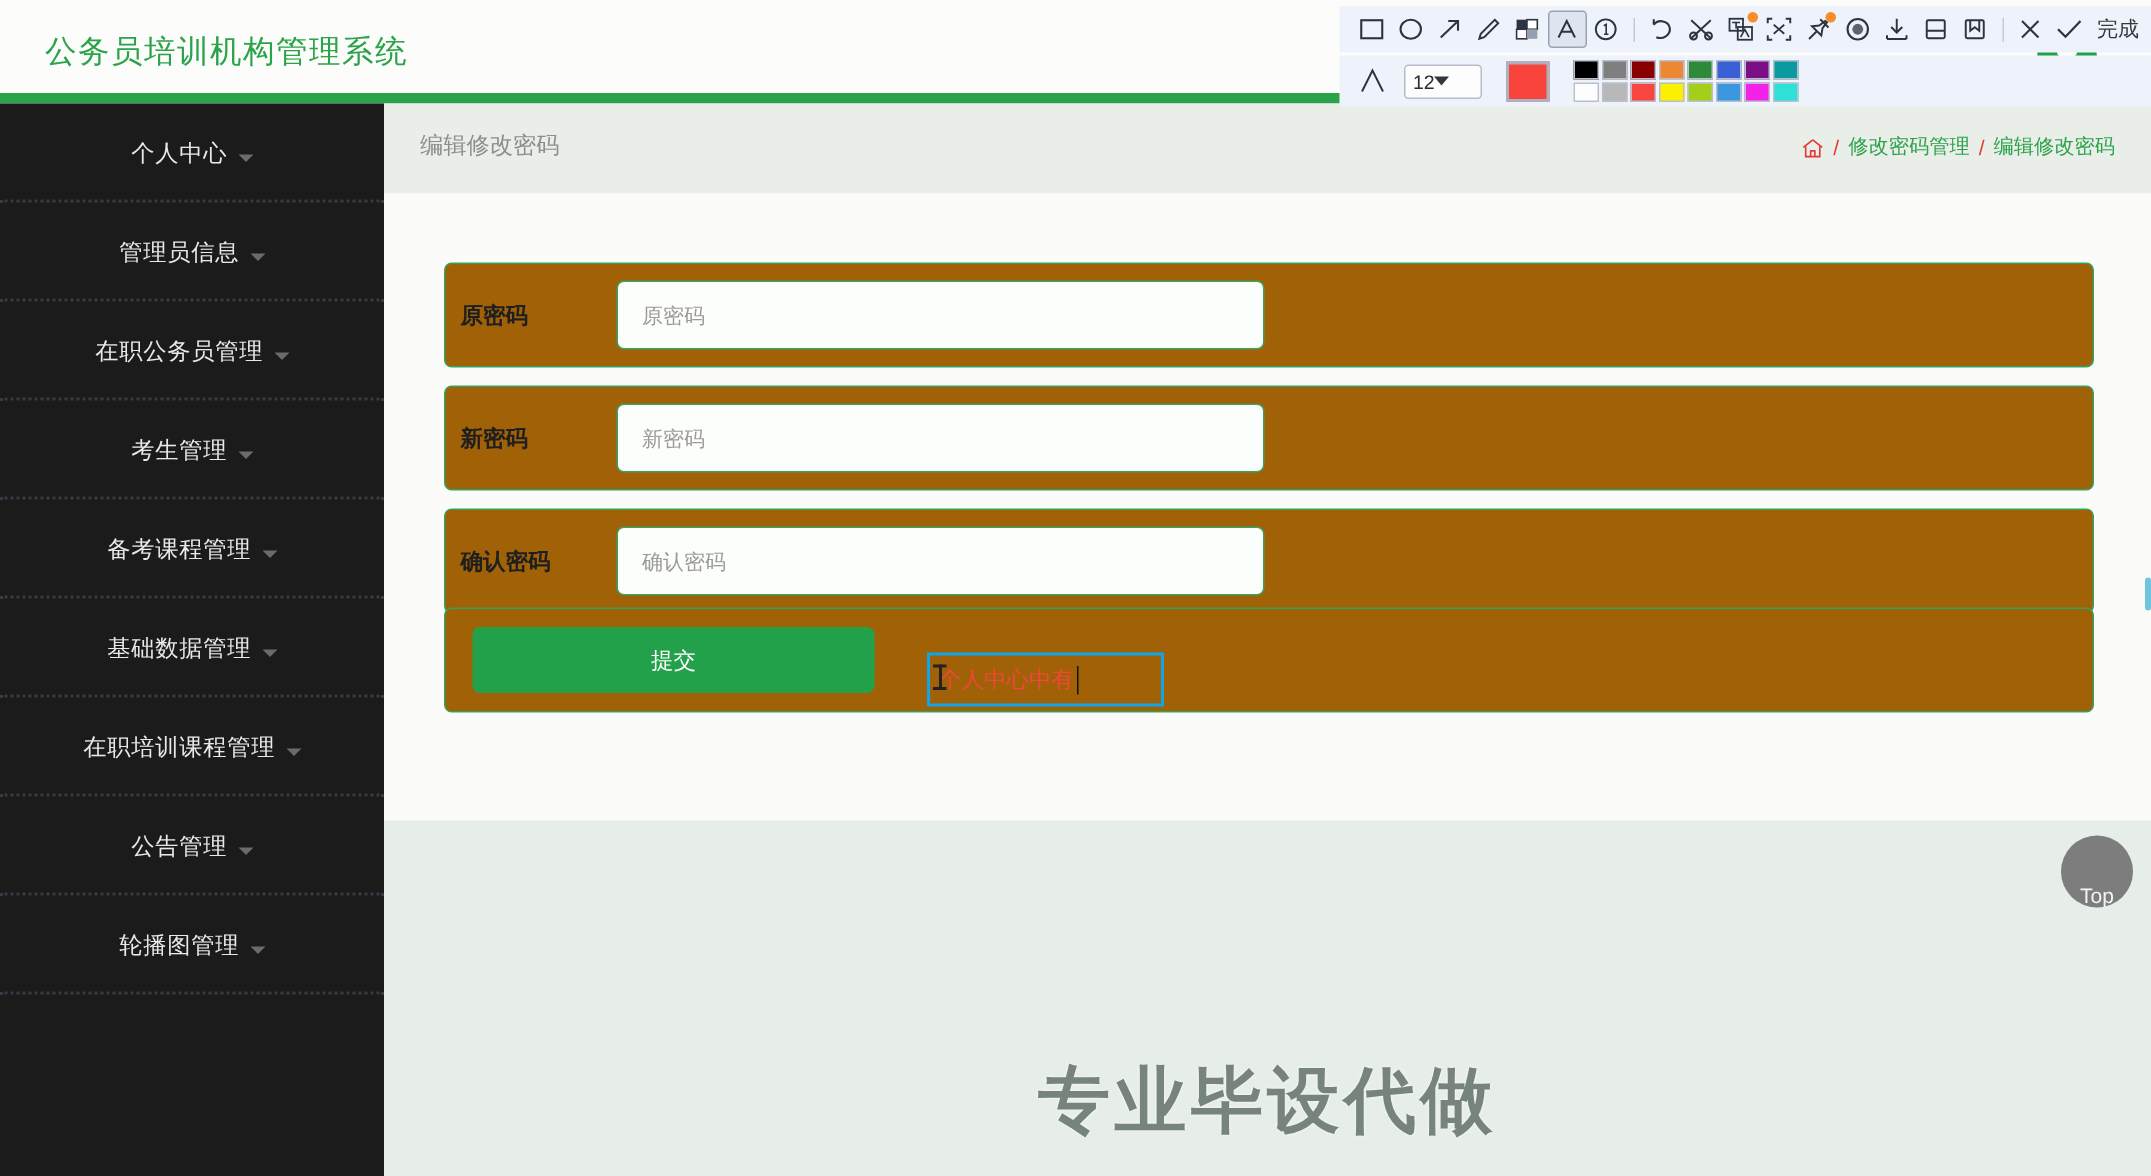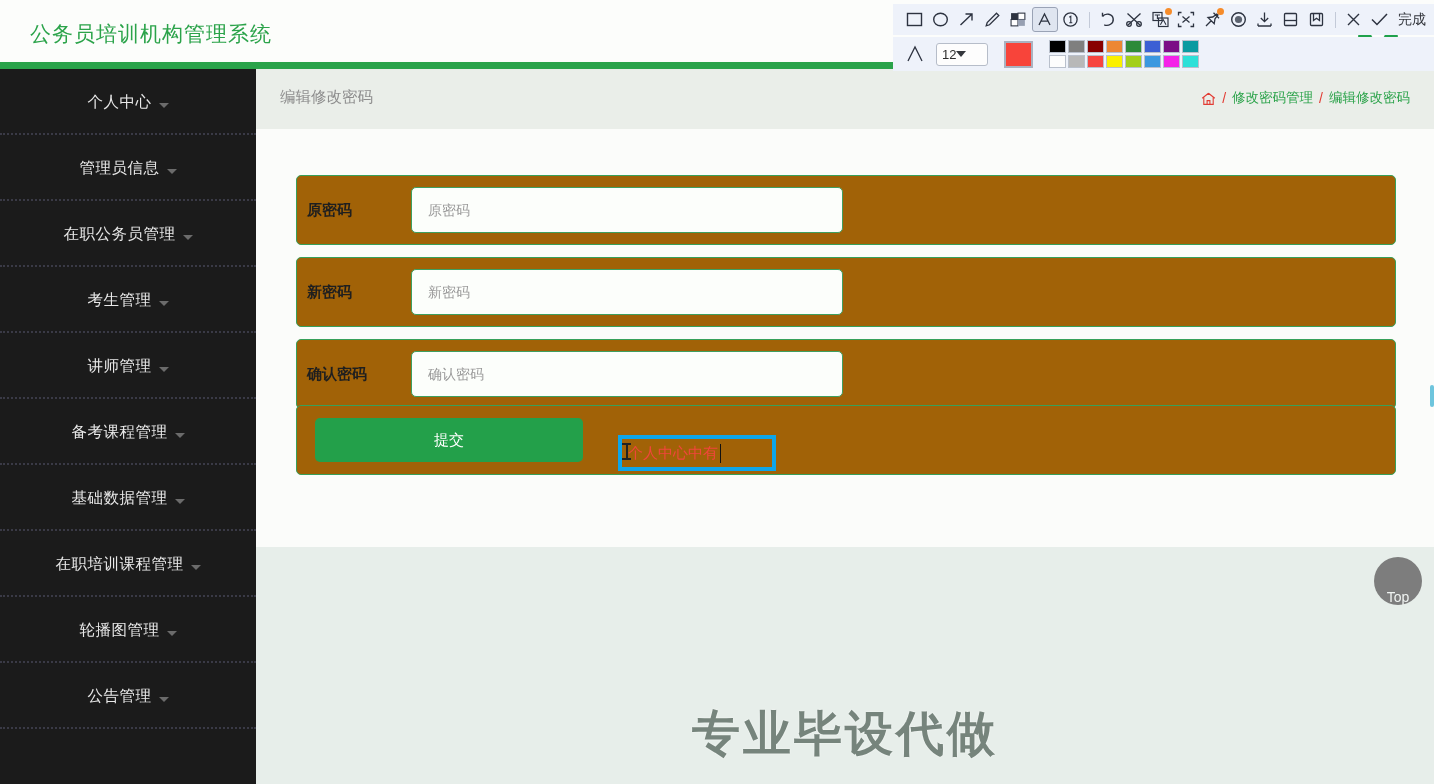--- a/index.html
+++ b/index.html
@@ -130,21 +130,21 @@
   }
   .scroll-thumb {
     position: absolute; left: 1430px; top: 385px;
     width: 4px; height: 22px; border-radius: 2px; background: #6ec5dd;
   }
 
   
   .annot-box {
     position: absolute; left: 618px; top: 435px;
     width: 158px; height: 36px;
-    border: 4px solid #0ea5e9; background: transparent;
+    border: 2px solid #0ea5e9; background: transparent;
     display: flex; align-items: center; padding-left: 6px;
   }
   .annot-text {
     color: #f0463c; font-size: 15px; white-space: nowrap;
   }
   .annot-caret {
     display: inline-block; width: 1px; height: 19px;
     background: #111; margin-left: 2px;
   }
   .ibeam {
@@ -225,41 +225,37 @@
       </div>
     <div class="menu-item">
         <span>在职公务员管理</span>
         <span class="caret"></span>
       </div>
     <div class="menu-item">
         <span>考生管理</span>
         <span class="caret"></span>
       </div>
     <div class="menu-item">
-        <span>讲师管理</span>
-        <span class="caret"></span>
-      </div>
-    <div class="menu-item">
         <span>备考课程管理</span>
         <span class="caret"></span>
       </div>
     <div class="menu-item">
         <span>基础数据管理</span>
         <span class="caret"></span>
       </div>
     <div class="menu-item">
         <span>在职培训课程管理</span>
         <span class="caret"></span>
       </div>
     <div class="menu-item">
+        <span>公告管理</span>
+        <span class="caret"></span>
+      </div>
+    <div class="menu-item">
         <span>轮播图管理</span>
-        <span class="caret"></span>
-      </div>
-    <div class="menu-item">
-        <span>公告管理</span>
         <span class="caret"></span>
       </div>
   </div>
 
   <div class="page-head">
     <div class="page-head-title">编辑修改密码</div>
     <div class="breadcrumb">
       <span class="home-icon">
         <svg width="15" height="14" viewBox="0 0 15 14">
             <path d="M7.5 1.2 L1.2 6.2 M7.5 1.2 L13.8 6.2 M2.8 5.6 V12.4 H12.2 V5.6 M6.1 12.4 V8.6 H8.9 V12.4" fill="none" stroke="#e23b33" stroke-width="1.1"></path>

